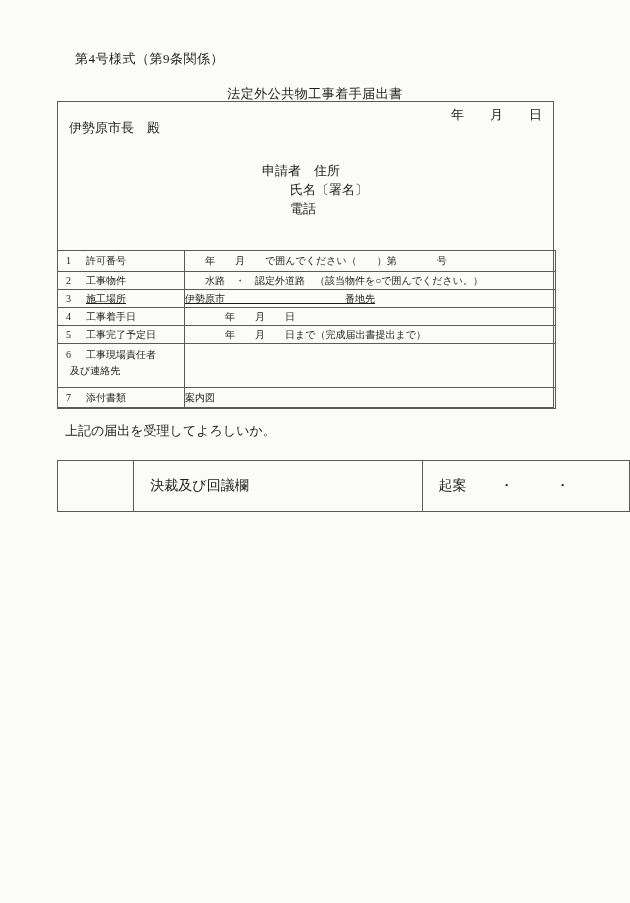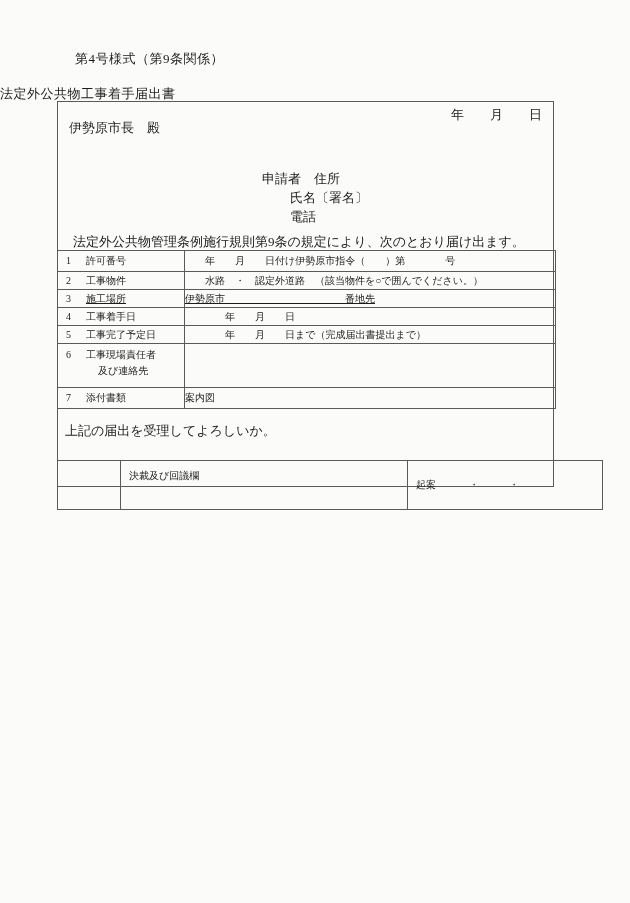--- a/index.html
+++ b/index.html
@@ -2,50 +2,50 @@
 <html><head>
 <meta charset="utf-8">
 <style>
   html,body{margin:0;padding:0;background:#e8e8e8;}
   .page{
     position:relative;width:630px;height:903px;background:#fbfbf9;
     font-family:"Liberation Serif","DejaVu Serif",serif;
     color:#1c1c1c;font-size:13px;overflow:hidden;
   }
   .form-number{position:absolute;left:75px;top:50px;letter-spacing:.5px;}
-  .doc-title{position:absolute;left:0;top:85px;width:100%;letter-spacing:.5px;}
+  .doc-title{position:absolute;left:0;top:85px;width:100%;text-align:center;letter-spacing:.5px;}
   .main-box{
-    position:absolute;left:57px;top:101px;width:497px;height:386px;
+    position:absolute;left:57px;top:101px;width:497px;height:307px;
     border:1px solid #5a5a5a;box-sizing:border-box;
   }
   .date-line{position:absolute;top:4px;left:0;right:11px;text-align:right;}
   .addressee{position:absolute;top:17px;left:11px;}
-  .applicant{position:absolute;top:67px;left:204px;line-height:19px;}
+  .applicant{position:absolute;top:59px;left:204px;line-height:19px;}
   .applicant .indent{margin-left:28px;}
   .app-gap{display:inline-block;width:13px;}
   .declaration{position:absolute;top:131px;left:15px;}
   .form-table{
     position:absolute;left:-1px;top:148px;width:499px;
     border-collapse:collapse;table-layout:fixed;
   }
   .form-table td{
     border:1px solid #5a5a5a;padding:0;vertical-align:middle;
     font-size:10px;overflow:hidden;white-space:nowrap;
   }
   .form-table td.c-label{width:126px;}
   .no{display:inline-block;padding-left:8px;width:20px;}
-  .lbl2{display:block;margin-left:40px;}
+  .lbl2{display:block;margin-left:12px;}
   .c-label.two-line{vertical-align:top;padding-top:3px;line-height:16px;}
   .c-val{padding-left:13px;}
   .question{position:absolute;left:65px;top:422px;}
   .appr-table{
     position:absolute;left:57px;top:460px;
     border-collapse:collapse;table-layout:fixed;
   }
-  .appr-table td{border:1px solid #5a5a5a;padding:8px;font-size:10px;}
+  .appr-table td{border:1px solid #5a5a5a;padding:16px;font-size:14px;}
   .appr-table .col-stamp{width:46px;}
   .appr-table .col-ringi{width:270px;}
   .appr-table .col-date{width:178px;}
   .ringi{vertical-align:top;padding:3px 9px;}
   .appr-cell{vertical-align:middle;padding-left:6px;}
   .appr-line{display:flex;gap:33px;align-items:center;}
 </style>
 </head>
 <body>
 
@@ -57,27 +57,26 @@
   <div class="main-box">
     <div class="date-line">年　　月　　日</div>
     <div class="addressee">伊勢原市長　殿</div>
 
     <div class="applicant">
       <div><span>申請者</span><span class="app-gap"></span><span>住所</span></div>
       <div class="indent">氏名〔署名〕</div>
       <div class="indent">電話</div>
     </div>
 
-    <div class="declaration">法定外公共物管理条例施行規則第9条の規定により、次のとおり届け出ます。</div>
 
     <table class="form-table">
       <tbody>
           <tr style="height:21px;">
         <td class="c-label"><span class="no">1</span><span>許可番号</span></td>
-        <td class="c-val">　　年　　月　　日付け伊勢原市指令（　　）第　　　　号</td>
+        <td class="c-val">　　年　　月　　で囲んでください（　　）第　　　　号</td>
       </tr>
       <tr style="height:18px;">
         <td class="c-label"><span class="no">2</span><span>工事物件</span></td>
         <td class="c-val">　　水路　・　認定外道路　（該当物件を○で囲んでください。）</td>
       </tr>
       <tr style="height:18px;text-decoration:underline;">
         <td class="c-label"><span class="no">3</span><span>施工場所</span></td>
         <td class="c-val">伊勢原市　　　　　　　　　　　　番地先</td>
       </tr>
       <tr style="height:18px;">

